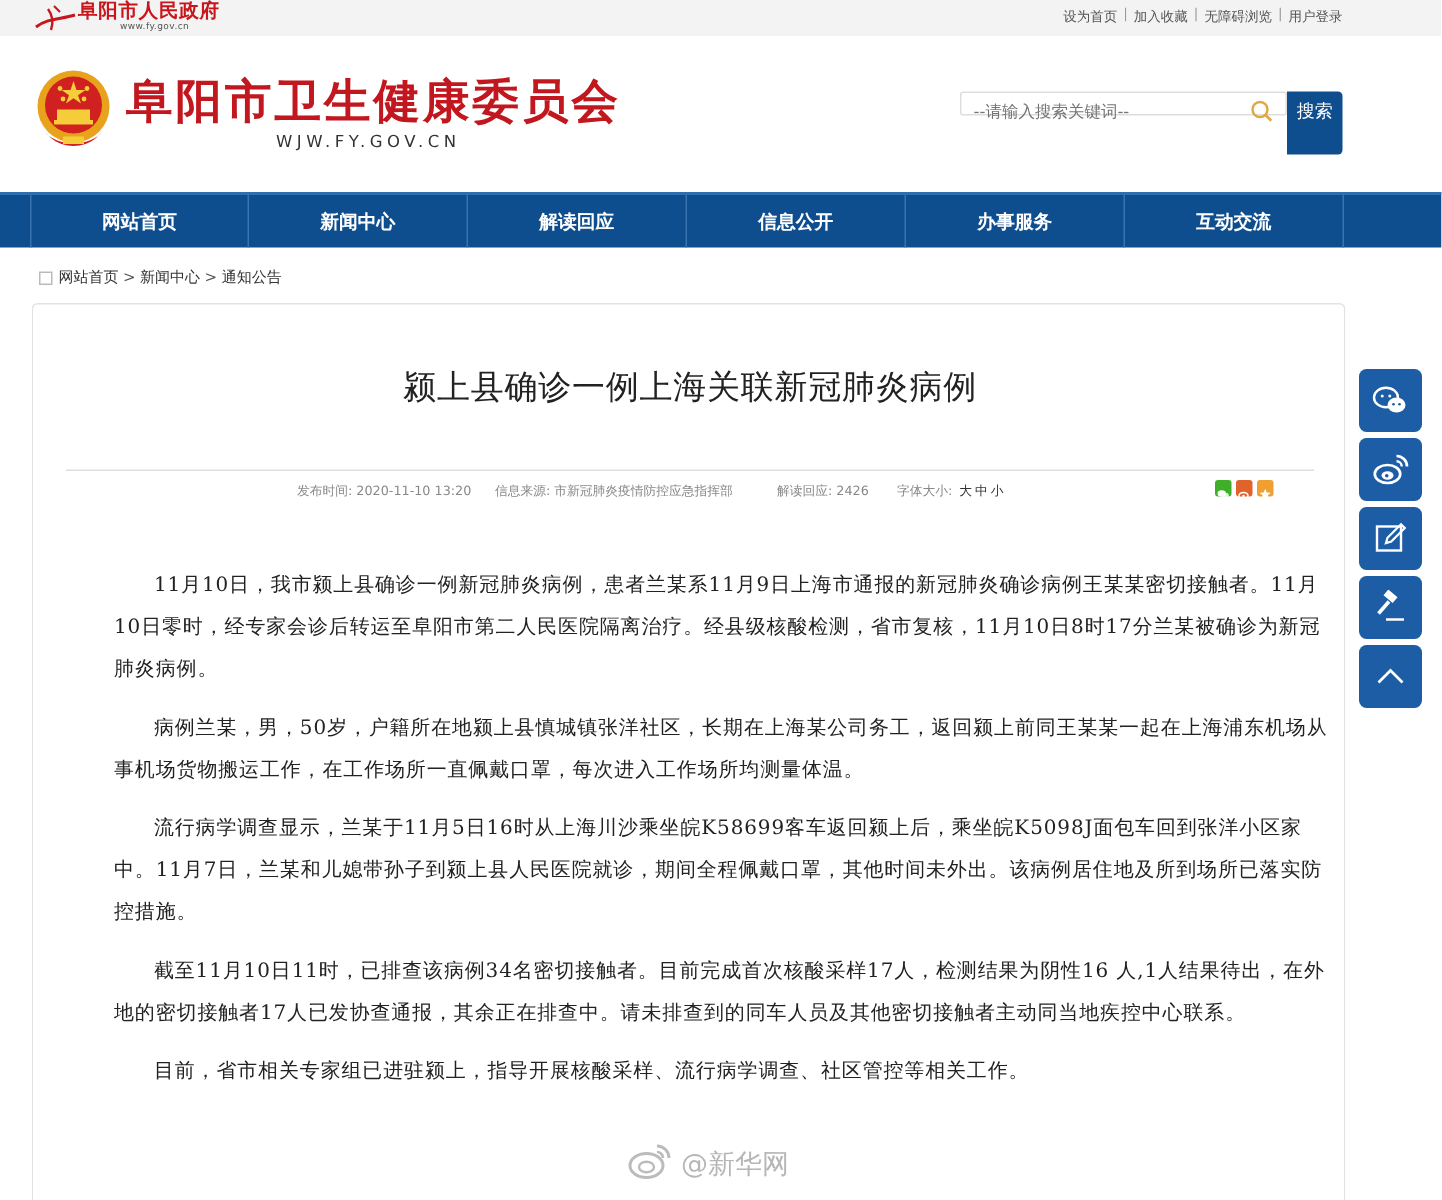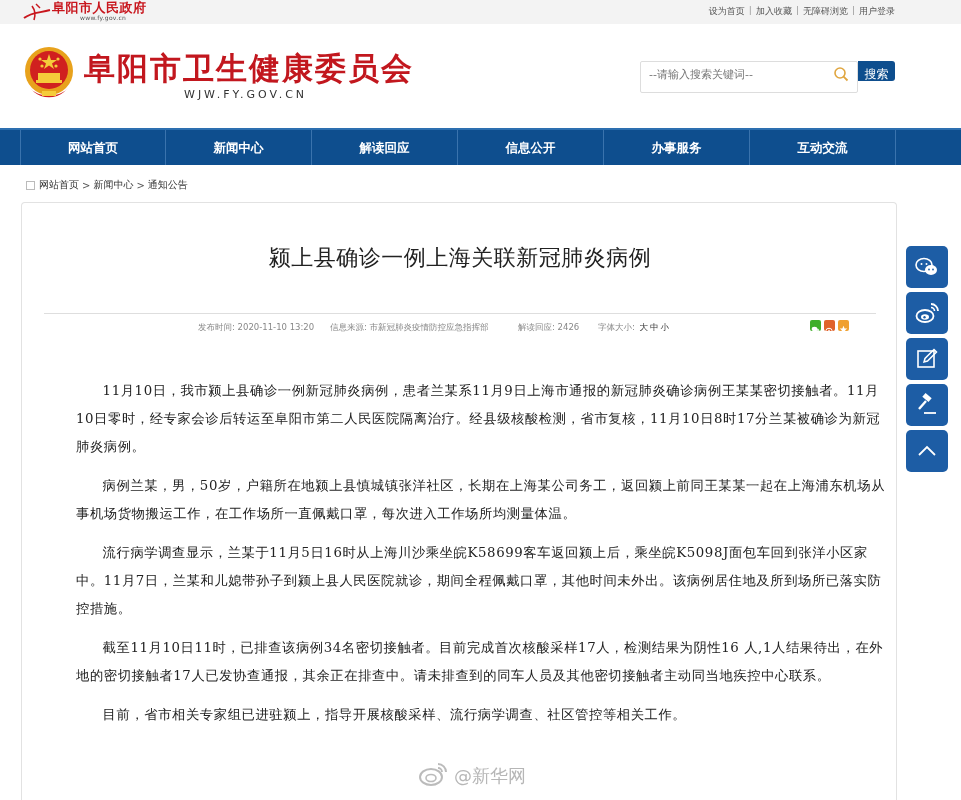--- a/index.html
+++ b/index.html
@@ -14,24 +14,24 @@
   .topbar .gov-logo .gov-url { position: absolute; left: 58px; top: 14px; font-size: 6px; color: #555; letter-spacing: 0.3px; }
   .toplinks { position: absolute; right: 66px; top: 5px; display: flex; font-size: 9px; color: #555; }
   .toplinks span.sep { margin: 0 4px; color: #999; }
   .toplinks a { color: #555; text-decoration: none; }
 
   
   .header { position: absolute; left: 0; top: 24px; width: 961px; height: 104px; background: #fff; }
   .emblem { position: absolute; left: 22px; top: 20px; width: 54px; height: 56px; }
   .site-title { position: absolute; left: 84px; top: 26px; font-family: "DejaVu Serif", "Liberation Serif", serif; font-weight: bold; font-size: 31px; color: #c2171e; letter-spacing: 2px; line-height: 36px; }
   .site-domain { position: absolute; left: 184px; top: 64px; font-size: 11px; letter-spacing: 3px; color: #333; }
-  .search-box { position: absolute; left: 640px; top: 37px; width: 218px; height: 32px; border: 1px solid #ddd; background: #fff; border-radius: 2px; }
+  .search-box { position: absolute; left: 640px; top: 37px; width: 218px; height: 16px; border: 1px solid #ddd; background: #fff; border-radius: 2px; }
   .search-box input { border: none; outline: none; background: transparent; font-size: 11px; color: #555; width: 185px; height: 24px; padding-left: 8px; font-family: "DejaVu Sans", sans-serif; }
   .search-box .mag { position: absolute; right: 8px; top: 4px; width: 16px; height: 16px; }
-  .search-btn { position: absolute; left: 858px; top: 37px; width: 37px; height: 20px; background: #0e4e8e; color: #fff; font-size: 12px; border: none; border-radius: 0 3px 3px 0; text-align: center; line-height: 26px; cursor: pointer; }
+  .search-btn { position: absolute; left: 858px; top: 37px; width: 37px; height: 42px; background: #0e4e8e; color: #fff; font-size: 12px; border: none; border-radius: 0 3px 3px 0; text-align: center; line-height: 26px; cursor: pointer; }
 
   
   .nav { position: absolute; left: 0; top: 128px; width: 961px; height: 37px; background: #0e4e8e; border-top: 2px solid #2d6fb0; display: flex; }
   .nav .nav-item { width: 146px; height: 35px; line-height: 35px; text-align: center; color: #fff; font-size: 12.5px; font-weight: bold; border-right: 1px solid #3a73ad; cursor: pointer; }
   .nav .nav-item.first { margin-left: 20px; border-left: 1px solid #3a73ad; width: 146px; }
 
   
   .breadcrumb { position: absolute; left: 26px; top: 178px; font-size: 10px; color: #333; display: flex; align-items: center; }
   .breadcrumb .home-icon { width: 9px; height: 9px; border: 1px solid #bbb; margin-right: 4px; }
   .breadcrumb a { color: #333; text-decoration: none; }

